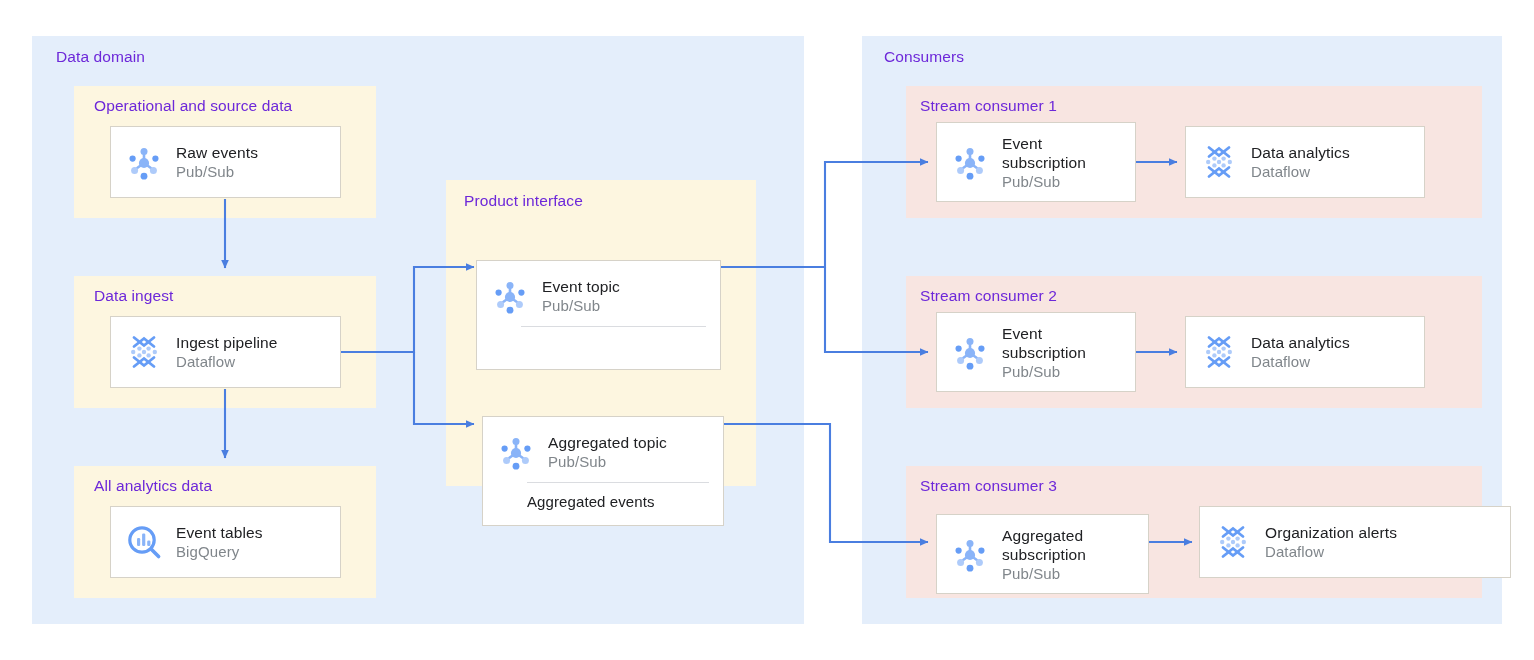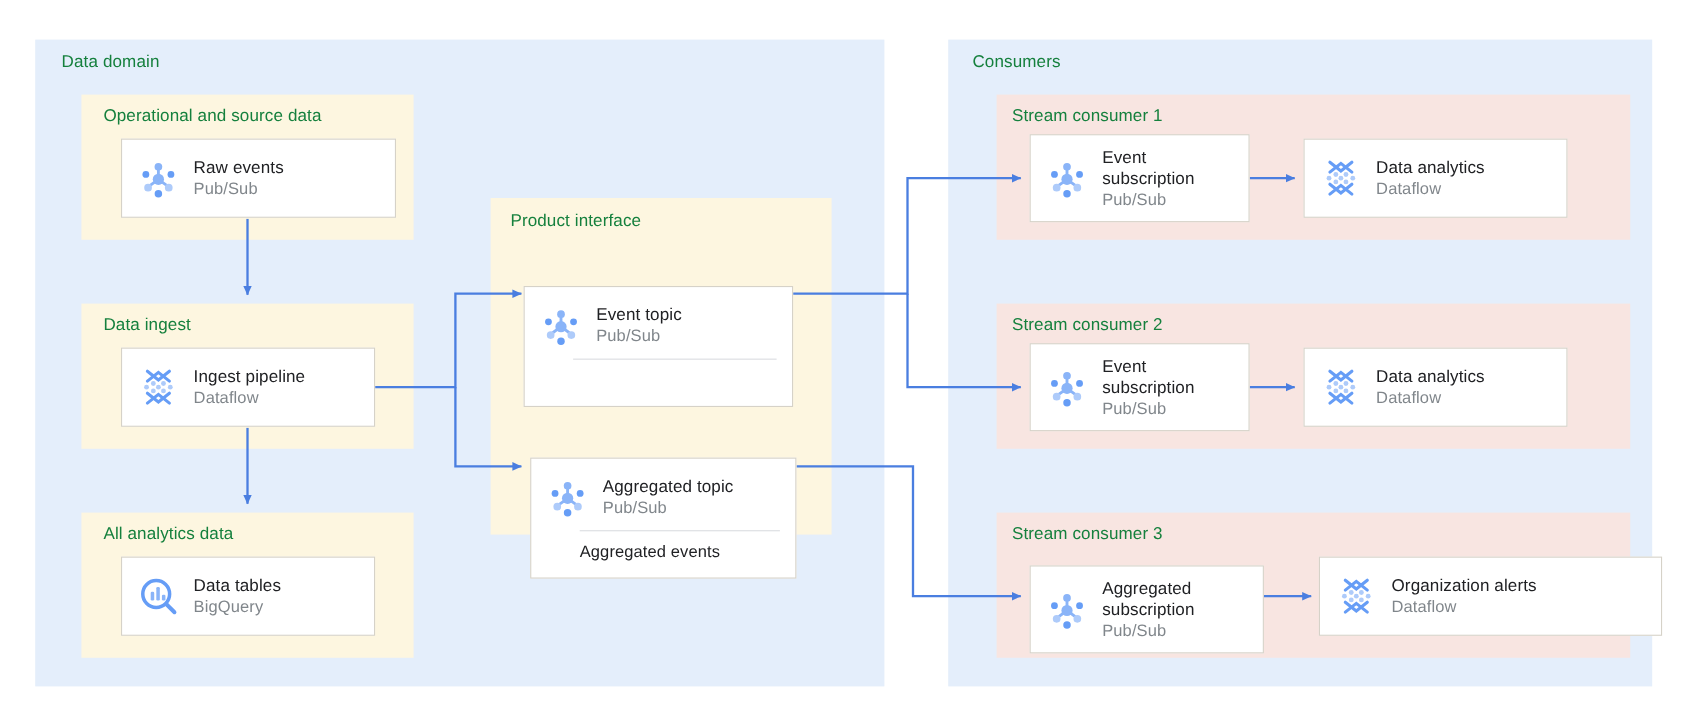--- a/index.html
+++ b/index.html
@@ -20,21 +20,21 @@
   .panel {
     position: absolute;
     box-sizing: border-box;
   }
   .panel-outer { background: #e4eefb; }
   .panel-group-yellow { background: #fdf6e0; }
   .panel-group-pink  { background: #f8e5e1; }
 
   .panel-label {
     position: absolute;
-    color: #15803d;
+    color: #6d28d9;
     font-size: 15.5px;
     line-height: 18px;
     letter-spacing: .1px;
     white-space: nowrap;
   }
 
   
   .card {
     position: absolute;
     box-sizing: border-box;
@@ -154,21 +154,21 @@
       <path d="M825,267 L825,352 L928,352"></path>
 
       <path d="M724,424 L830,424 L830,542 L928,542"></path>
 
       <path d="M1136,162 L1177,162"></path>
       <path d="M1136,352 L1177,352"></path>
       <path d="M1149,542 L1192,542"></path>
     </g>
   </svg>
 
-  <div class="card" style="left:110px; top:126px; width:250px; height:72px;">
+  <div class="card" style="left:110px; top:126px; width:231px; height:72px;">
     <div class="card-main">
       <span class="card-icon">
         <svg viewBox="0 0 42 42" width="42" height="42">
           <g stroke="#8ab4f8" stroke-width="2.6" stroke-linecap="round">
             <line x1="21" y1="22" x2="21" y2="13"></line>
             <line x1="21" y1="22" x2="13.5" y2="27.5"></line>
             <line x1="21" y1="22" x2="28.5" y2="27.5"></line>
           </g>
           <circle cx="21" cy="22" r="5.1" fill="#8ab4f8"></circle>
           <circle cx="21" cy="10.6" r="3.5" fill="#8ab4f8"></circle>
@@ -221,21 +221,21 @@
           <circle cx="19" cy="19" r="12.2" fill="none" stroke="#669df6" stroke-width="3.2"></circle>
           <g fill="#8ab4f8">
             <rect x="14" y="17" width="3.2" height="8" rx="1.2"></rect>
             <rect x="19.1" y="12.6" width="3.2" height="12.4" rx="1.2"></rect>
             <rect x="24.2" y="19.6" width="3.2" height="5.4" rx="1.2"></rect>
           </g>
           <path d="M28.3,28.3 L35.6,35.6" stroke="#669df6" stroke-width="3.6" stroke-linecap="round"></path>
         </svg>
       </span>
       <span class="card-text">
-        <span class="card-title">Data tables</span>
+        <span class="card-title">Event tables</span>
         <span class="card-sub">BigQuery</span>
       </span>
     </div>
   </div>
 
   <div class="card has-footer" style="left:476px; top:220px; width:245px; height:110px;">
     <div class="card-main">
       <span class="card-icon">
         <svg viewBox="0 0 42 42" width="42" height="42">
           <g stroke="#8ab4f8" stroke-width="2.6" stroke-linecap="round">

